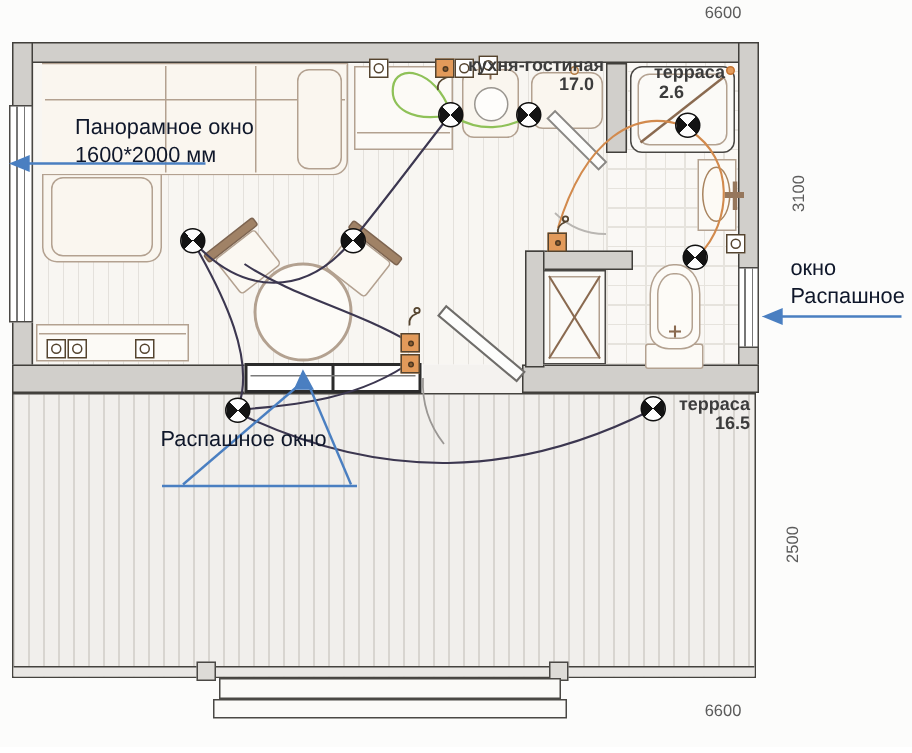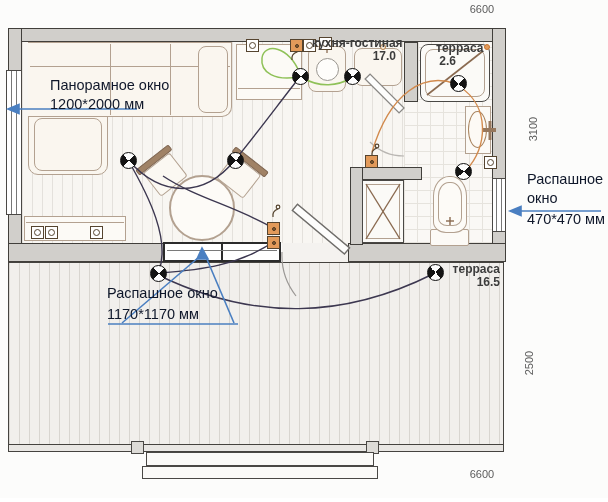--- a/index.html
+++ b/index.html
@@ -213,25 +213,23 @@
 
   <div class="roomlbl" style="left:312px;top:37px;width:96px;">кухня-гостиная</div>
   <div class="roomlbl" style="left:312px;top:50px;width:84px;text-align:right;">17.0</div>
   <div class="roomlbl" style="left:436px;top:42px;width:46px;">терраса</div>
   <div class="roomlbl" style="left:420px;top:55px;width:36px;text-align:right;">2.6</div>
   <div class="roomlbl" style="left:452px;top:263px;width:48px;text-align:right;">терраса</div>
   <div class="roomlbl" style="left:452px;top:276px;width:48px;text-align:right;">16.5</div>
 
   <div class="ann" style="left:50px;top:76px;">
     <div>Панорамное окно</div>
-    <div>1200*2000 мм</div>
+    <div>1600*2000 мм</div>
   </div>
   <div class="ann" style="left:527px;top:170px;line-height:1.28;">
+    <div>окно</div>
     <div>Распашное</div>
-    <div>окно</div>
-    <div style="margin-top:3px;">470*470 мм</div>
   </div>
   <div class="ann" style="left:107px;top:283px;line-height:1.42;">
     <div>Распашное окно</div>
-    <div>1170*1170 мм</div>
   </div>
 
 </div>
 
 </body></html>

